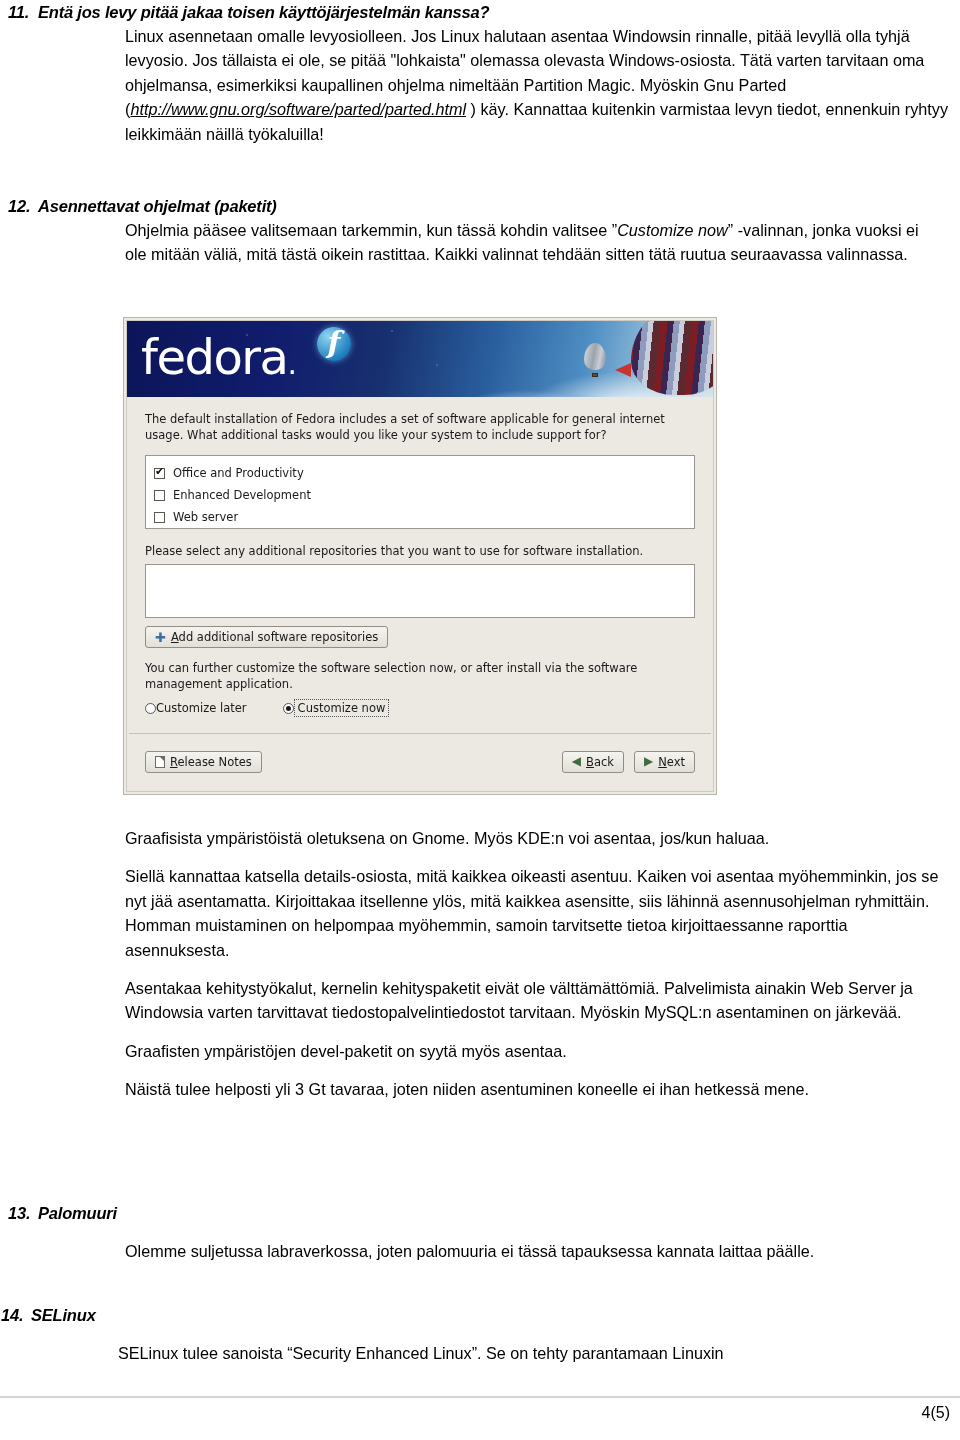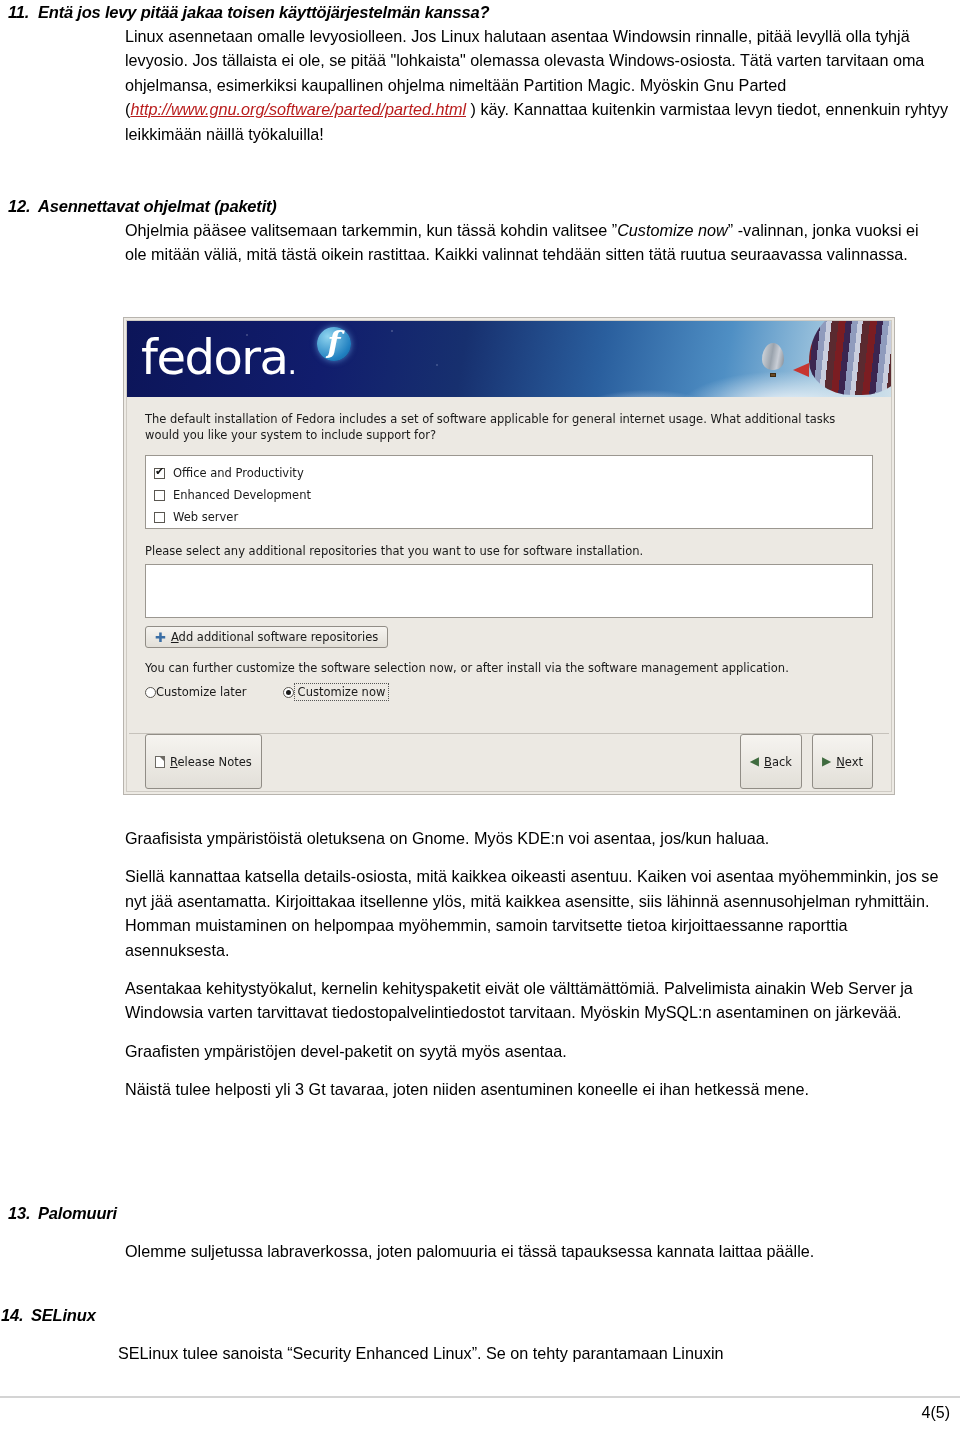--- a/index.html
+++ b/index.html
@@ -21,33 +21,33 @@
     margin: 0 0 2px 0;
     letter-spacing: -0.2px;
     white-space: nowrap;
   }
   .heading .num { display:inline-block; min-width: 30px; }
   .para {
     font-size: 16.2px; line-height: 24.4px;
     margin: 0; text-align: left;
   }
   .body-block { margin-left: 125px; margin-right: 12px; }
-  .link { color:#b91c1c; font-style: italic; text-decoration: underline; }
+  .link { color:#000000; font-style: italic; text-decoration: underline; }
   .ital { font-style: italic; }
 
   
   #sec11 { position:absolute; left:8px; top:2px; right:0; }
   #sec11 .body-block { margin-left:117px; margin-right:4px; }
   #sec12 { position:absolute; left:8px; top:196px; right:0; }
   #sec12 .body-block { margin-left:117px; margin-right:20px; }
 
   
   .shot {
     position:absolute; left:123px; top:317px;
-    width: 772px; height: 478px;
+    width: 594px; height: 478px;
     border: 1px solid #b8b4ae;
     background: #edeae4;
     overflow: hidden;
   }
   .shot-inner {
     position:absolute; inset:2px;
     border: 1px solid #cfcbc4;
     background: #ece9e3;
     overflow:hidden;
   }
@@ -137,21 +137,21 @@
   .rb { width:11px; height:11px; border:1px solid #5a5751; border-radius:50%;
         background:#fff; display:inline-block; position:relative; flex:0 0 auto; }
   .rb.on::after { content:""; position:absolute; left:2.5px; top:2.5px;
         width:5px; height:5px; border-radius:50%; background:#1a1a1a; }
   .radio-item { display:flex; align-items:center; 
         font-family:"DejaVu Sans", sans-serif; font-size:11.5px; color:#1a1a1a; }
   .focus-ring { border:1px dotted #555; padding:1px 3px; }
   .shot-footer {
     position:absolute; left:2px; right:2px; bottom:2px; height:56px;
     background:#ece9e3; border-top:1px solid #c6c2bb;
-    display:flex; justify-content:space-between;
+    display:flex; align-items:center; justify-content:space-between;
     padding: 0 16px;
   }
   .footer-right { display:flex; gap:10px; }
   .doc-ico { width:10px; height:12px; background:#fff; border:1px solid #6d6a64;
     position:relative; display:inline-block; }
   .doc-ico::after{content:"";position:absolute;right:0;top:0;border-width:0 4px 4px 0;
     border-style:solid;border-color:transparent #6d6a64 transparent transparent;}
   .arr { color:#3f6b3f; font-size:12px; line-height:11px; }
 
   

